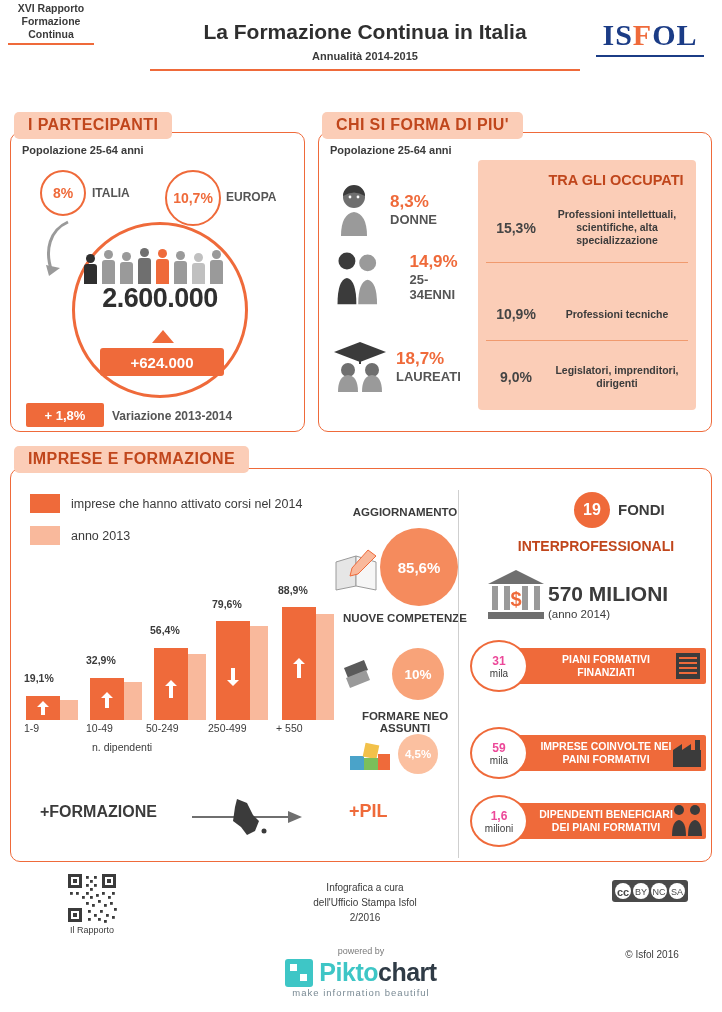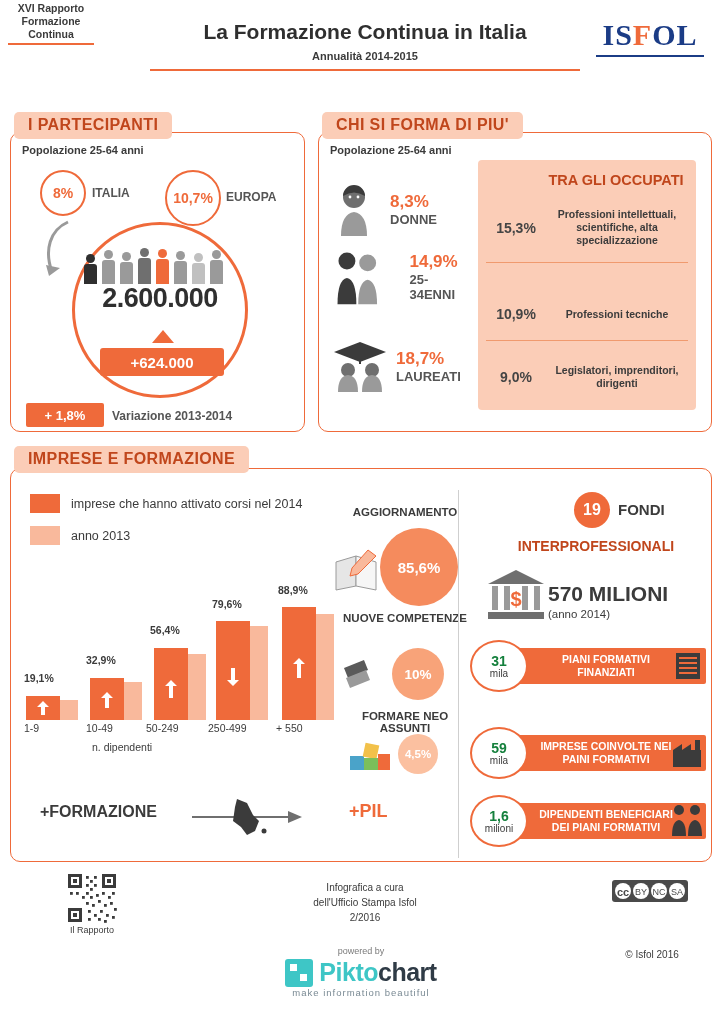--- a/index.html
+++ b/index.html
@@ -146,21 +146,21 @@
   #lbl-inter { position:absolute; left:482px; top:538px; width:228px; text-align:center; font-size:14px; font-weight:bold; color:#c0461c; }
   #lbl-570 { position:absolute; left:548px; top:582px; font-size:21px; font-weight:bold; color:#3b3b3b; }
   #lbl-anno { position:absolute; left:548px; top:608px; width:150px; font-size:11.5px; color:#3b3b3b; }
 
   .kpi { position:absolute; left:470px; width:236px; height:52px; }
   .kpi-c {
     position:absolute; left:0; top:0; width:58px; height:52px; border-radius:50%;
     border:2px solid #ef6a3a; background:#fff; display:flex; flex-direction:column;
     align-items:center; justify-content:center; z-index:2;
   }
-  .kpi-n { font-size:14px; font-weight:bold; color:#15803d; line-height:14px; }
+  .kpi-n { font-size:12px; font-weight:bold; color:#ec4899; line-height:14px; }
   .kpi-u { font-size:10px; color:#3b3b3b; }
   .kpi-bar {
     position:absolute; left:42px; top:8px; width:194px; height:36px; background:#ef6a3a;
     border-radius:2px; color:#fff; font-size:10.5px; font-weight:bold;
     display:flex; align-items:center; justify-content:center; text-align:center; line-height:13px;
     padding-left:26px; padding-right:32px;
   }
 
   
   #qr { position:absolute; left:66px; top:872px; width:52px; height:52px; background:#fff; }

